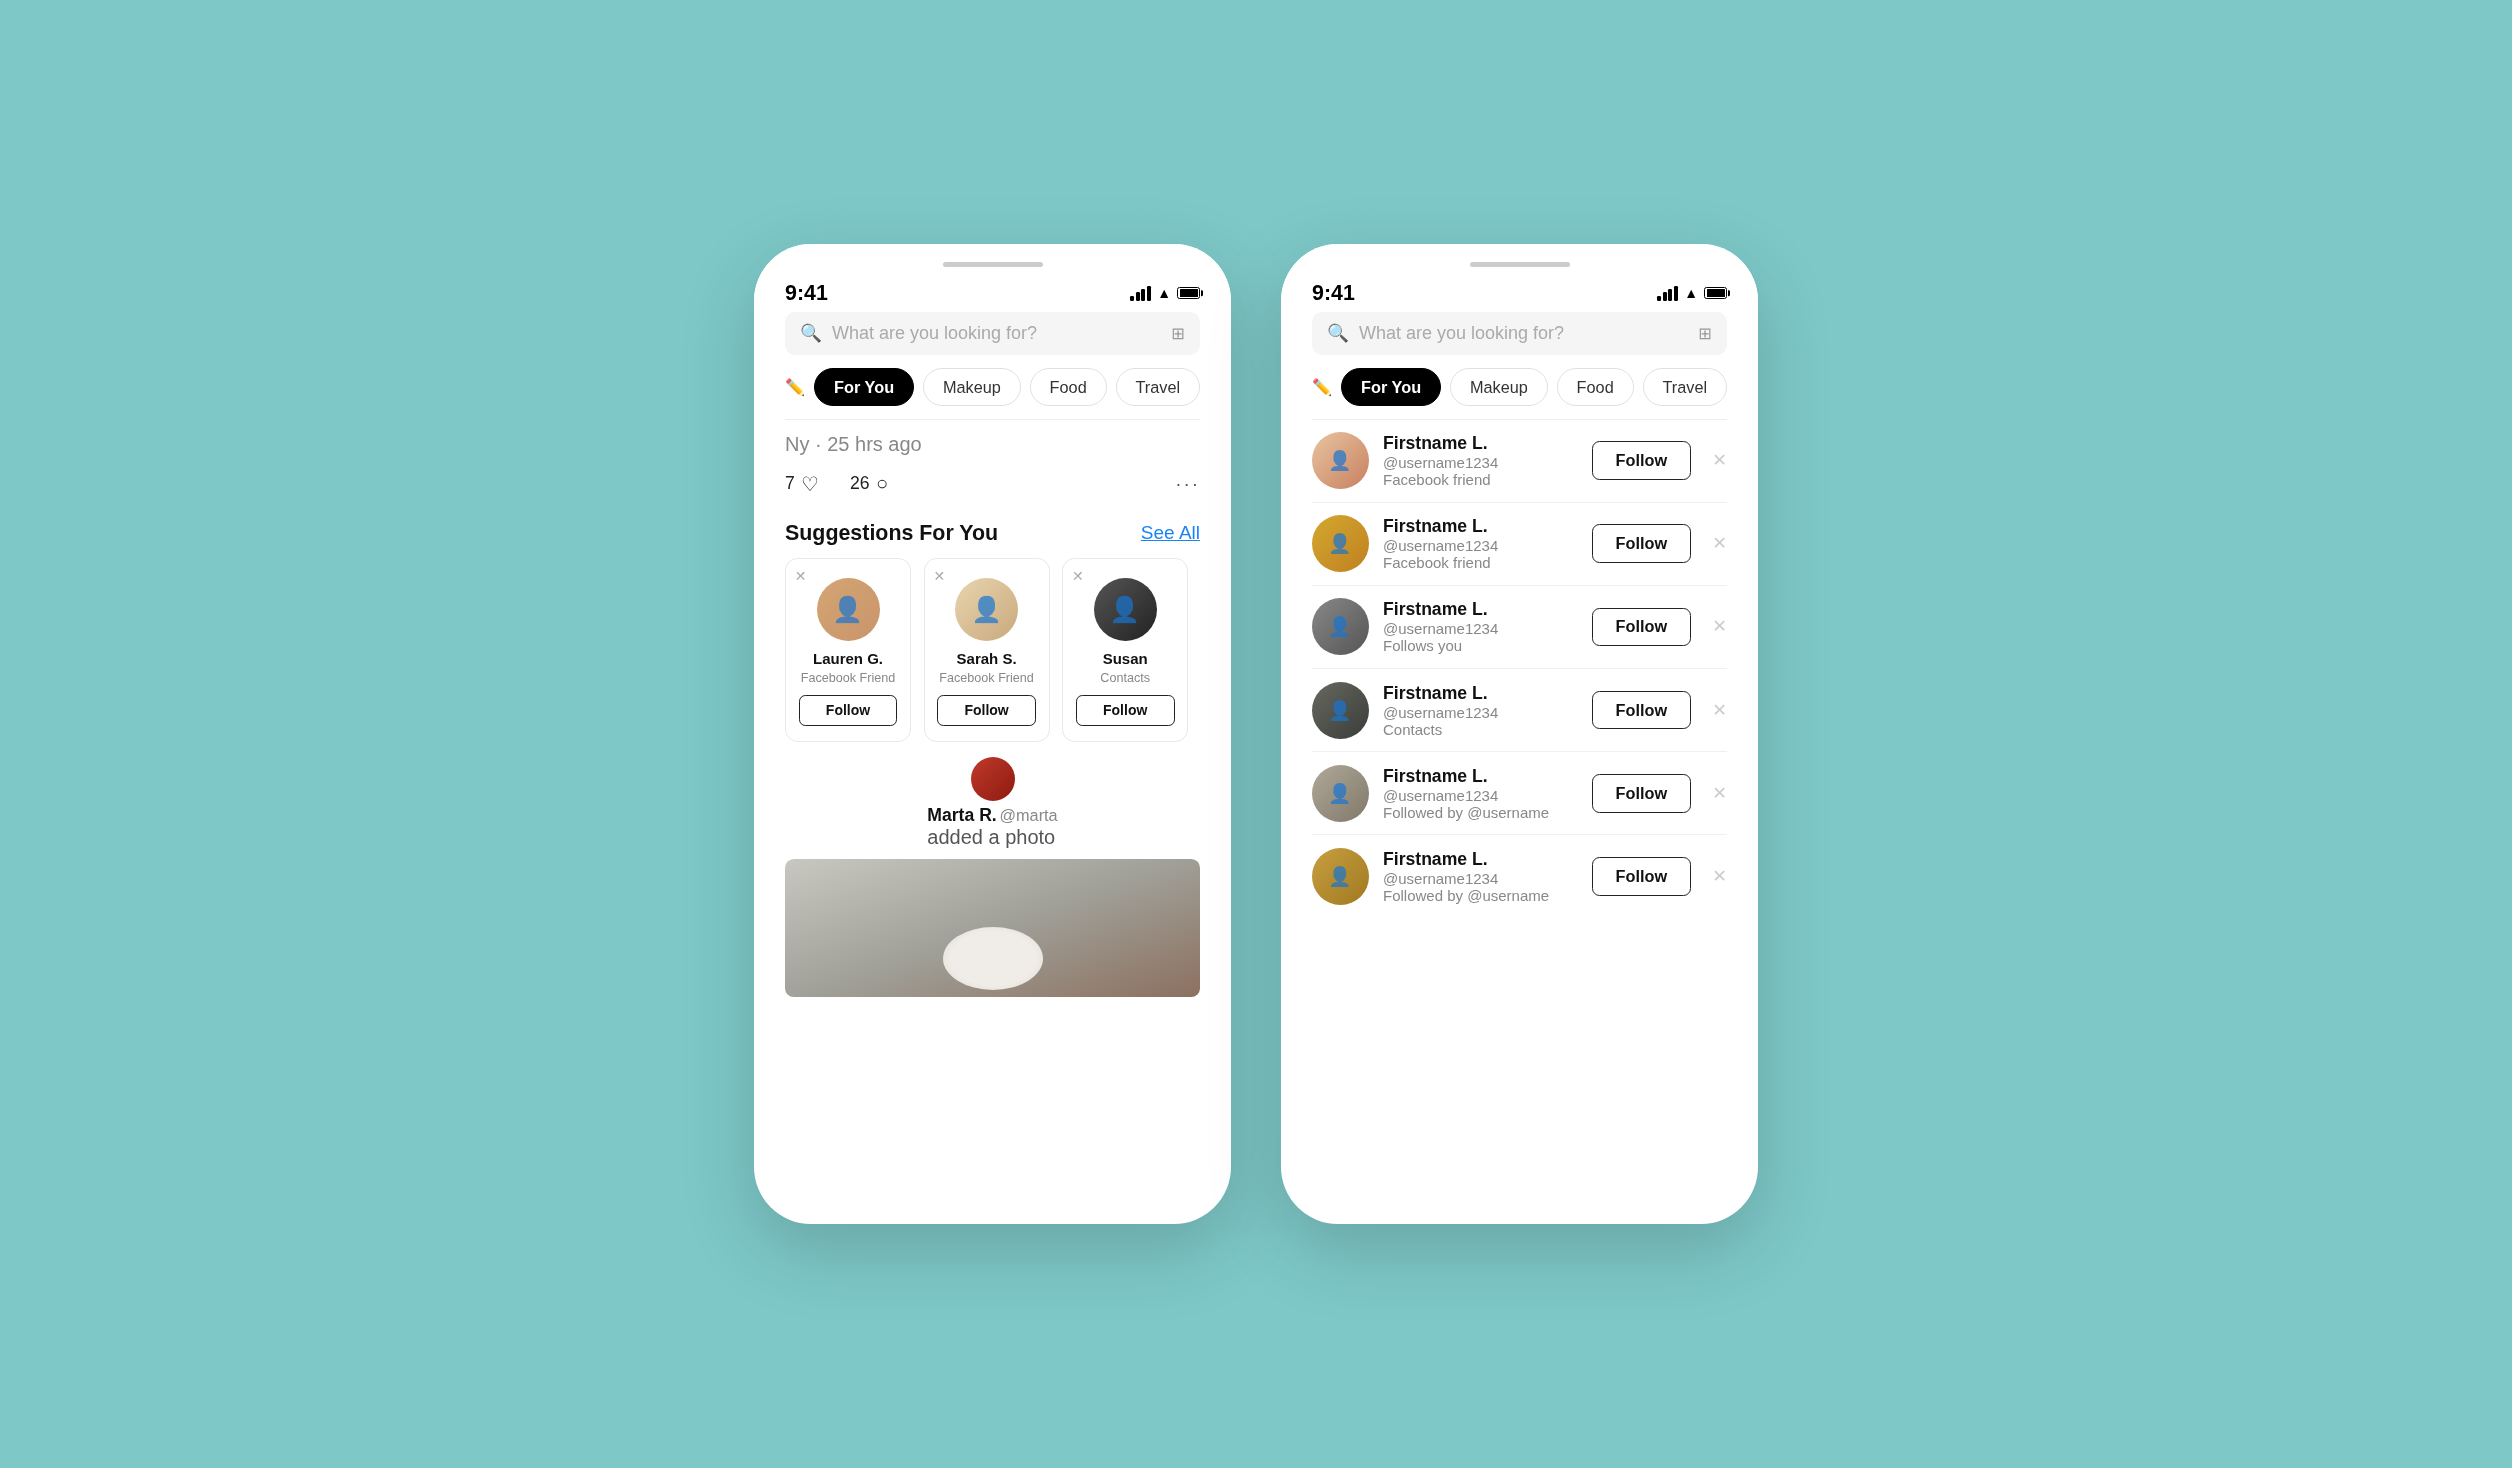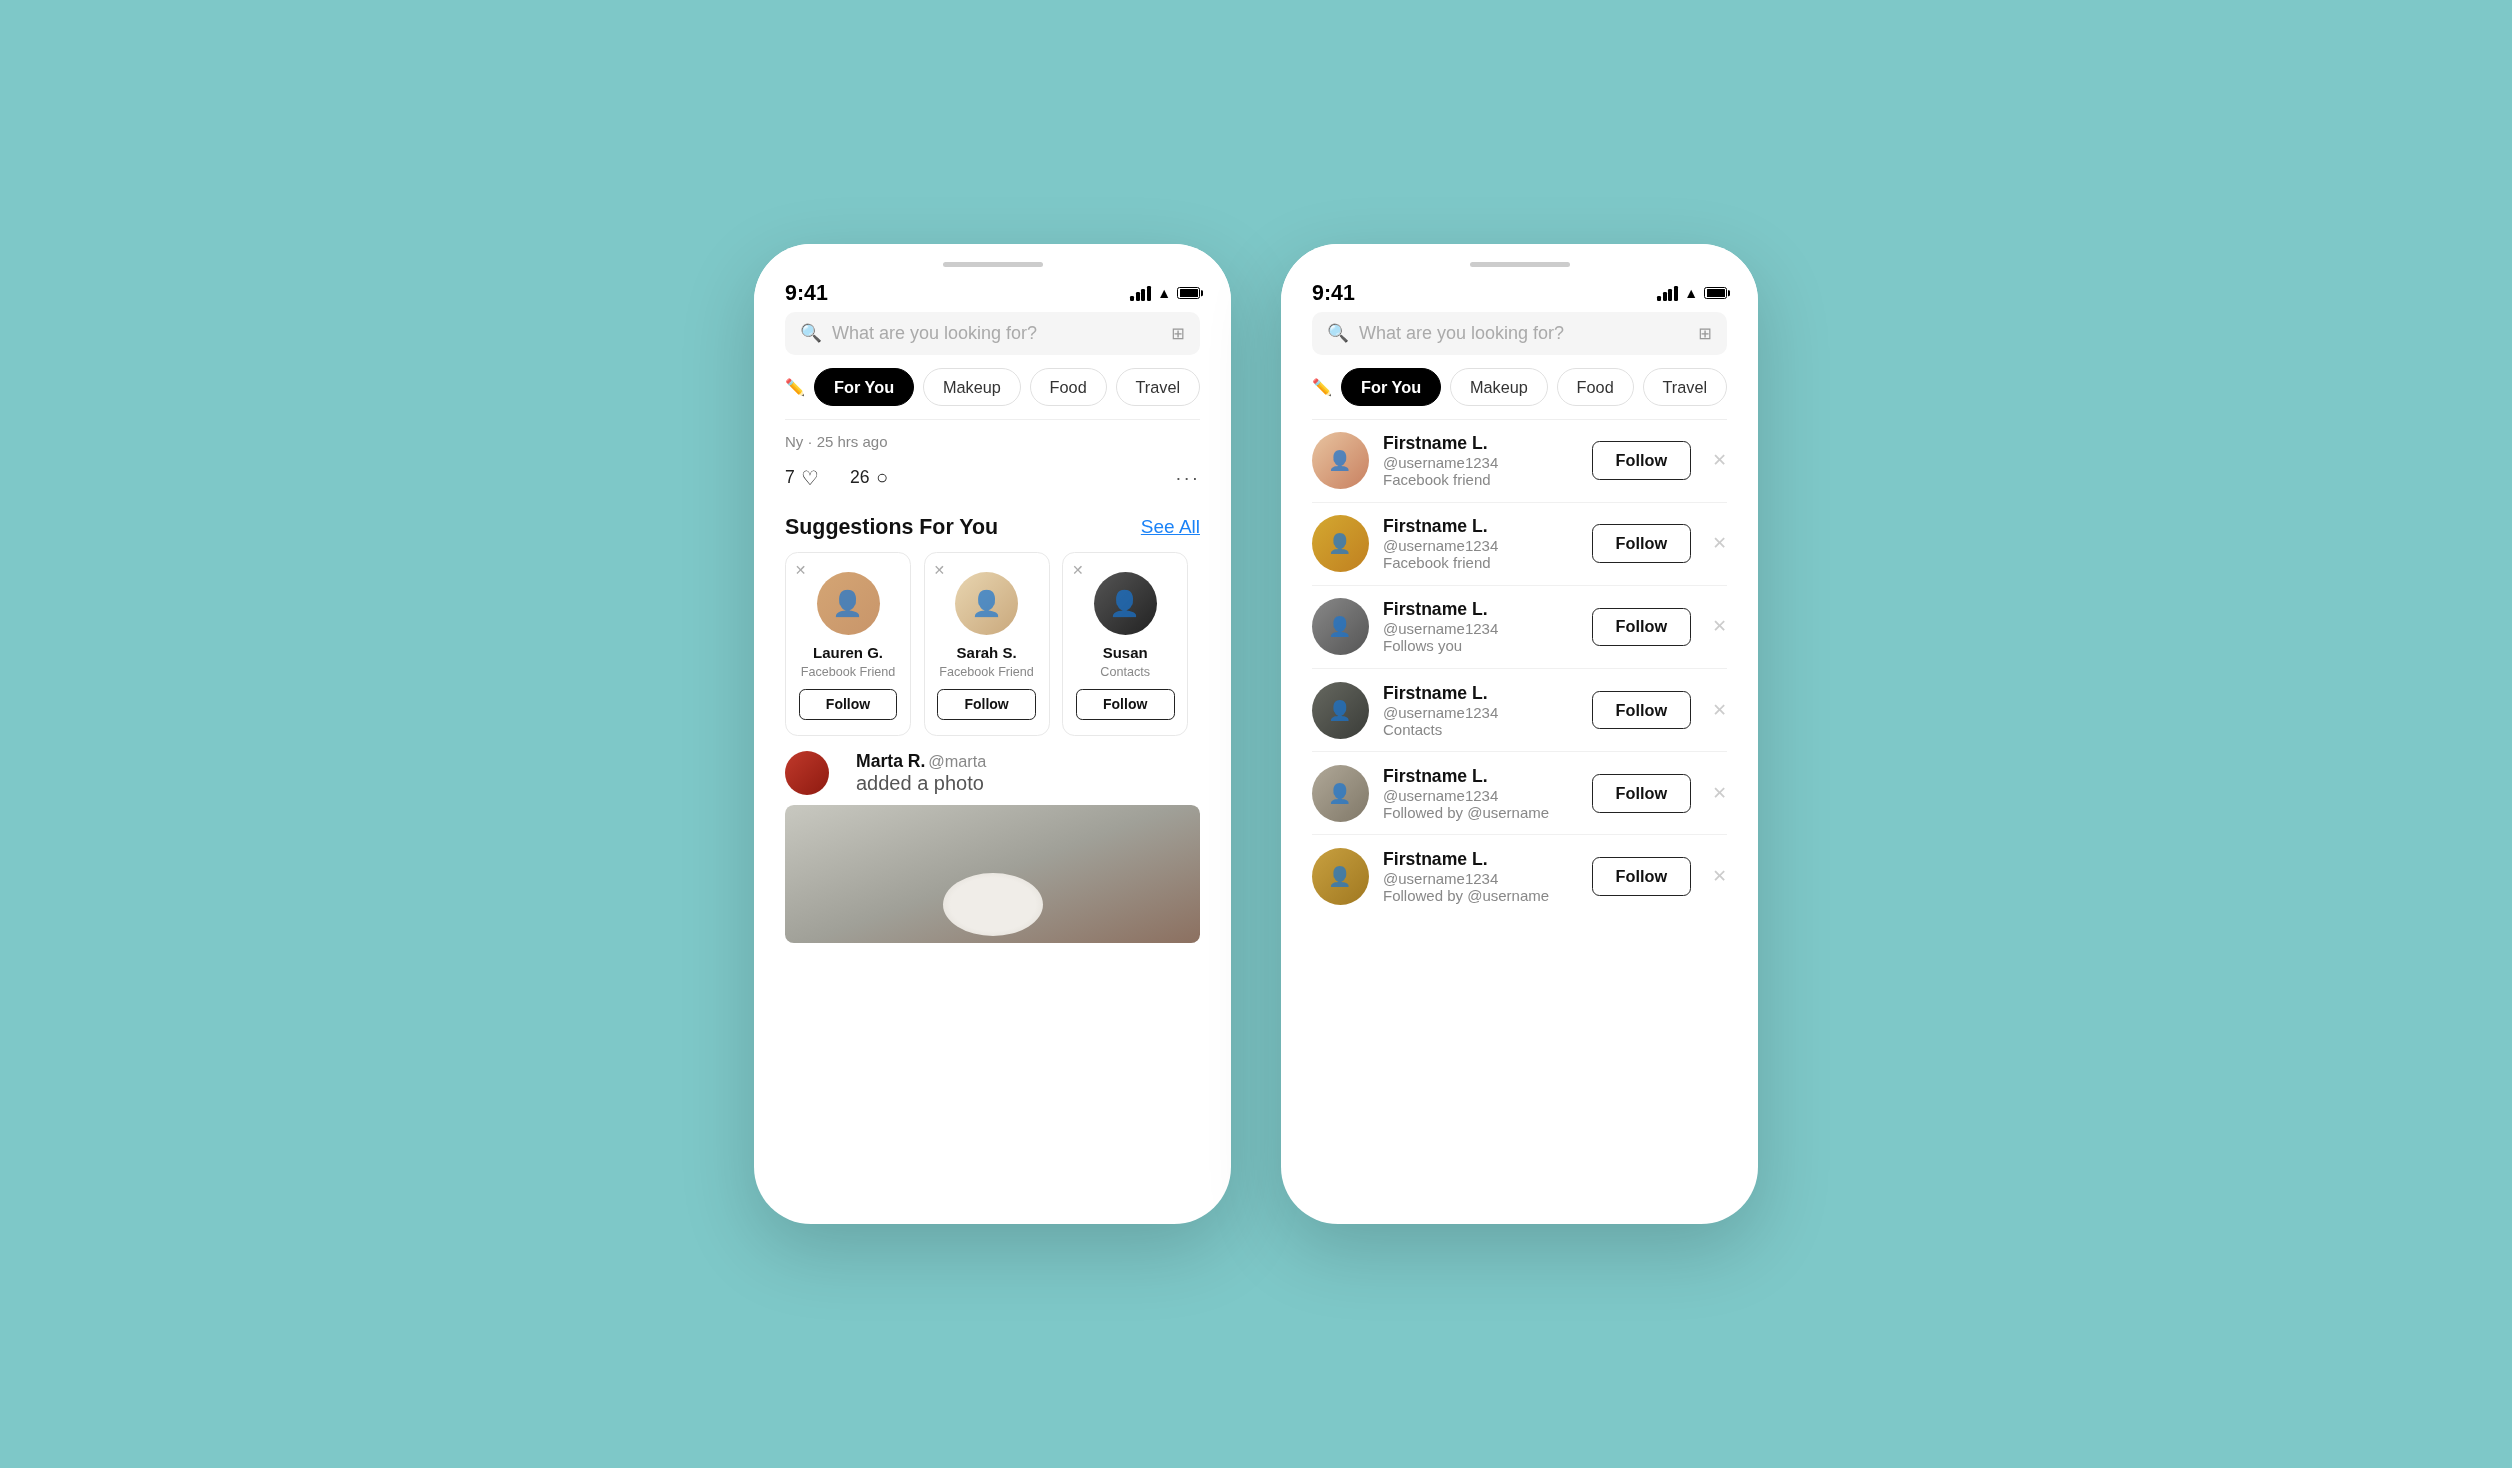--- a/index.html
+++ b/index.html
@@ -166,21 +166,21 @@
 
     
     .phone-content {
       flex: 1;
       overflow: hidden;
       padding: 0 31px;
     }
 
     
     .post-meta {
-      font-size: 15px;
+      font-size: 20px;
       color: #888;
       padding: 14px 0 8.8px 0;
     }
 
     .interaction-row {
       display: flex;
       align-items: center;
       gap: 0;
       padding: 6.3px 0 12.6px 0;
     }
@@ -298,22 +298,23 @@
       color: #111;
       cursor: pointer;
       width: 100%;
       text-align: center;
     }
 
     
     .marta-post {
       display: flex;
       align-items: center;
-      gap: 27px;
+      gap: 4px;
       padding: 15px 0 10px 0;
+      flex-direction: column;
     }
 
     .marta-avatar {
       width: 44px;
       height: 44px;
       border-radius: 50%;
       background: linear-gradient(135deg, #c0392b, #8e1a10);
       flex-shrink: 0;
     }
 

